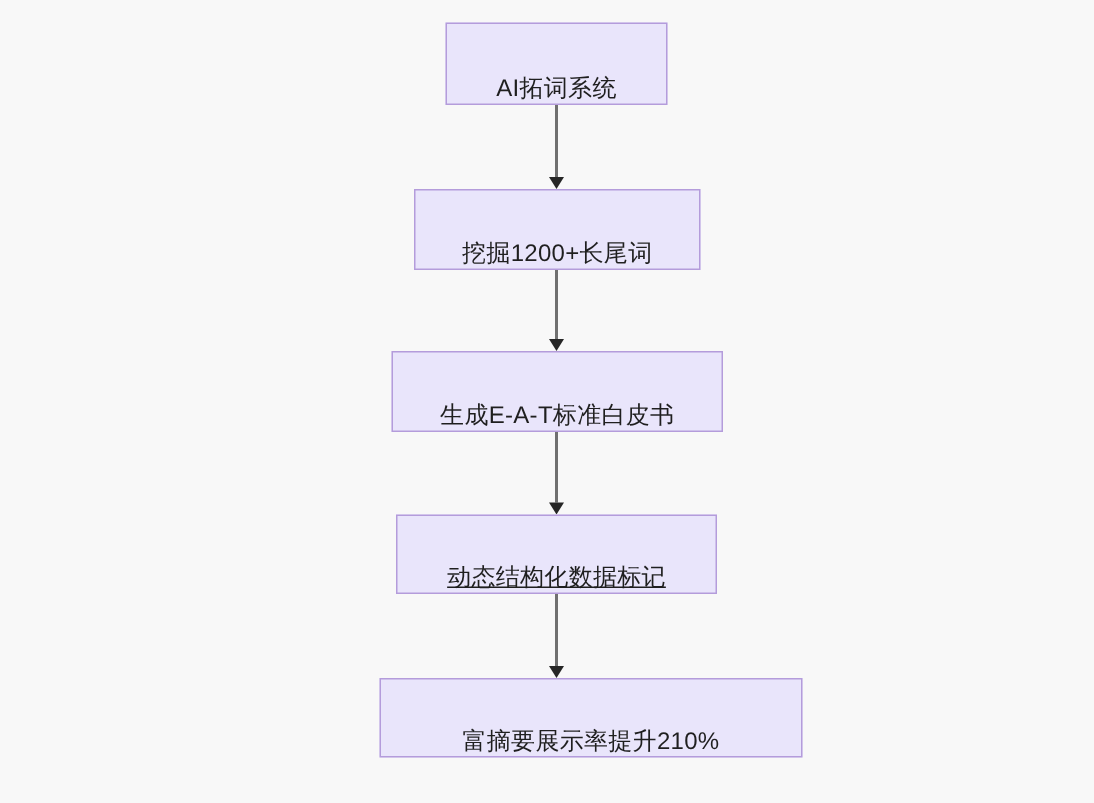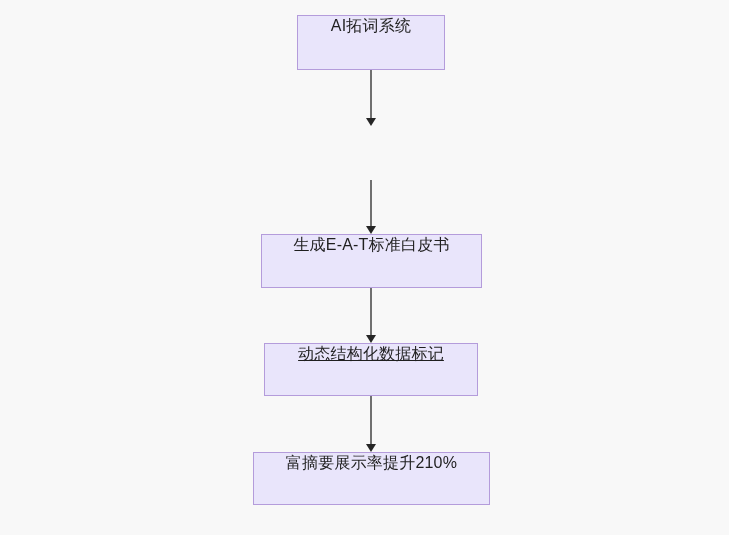--- a/index.html
+++ b/index.html
@@ -17,21 +17,21 @@
     position: relative;
     width: 729px;
     height: 535px;
   }
   .node {
     position: absolute;
     box-sizing: border-box;
     background: #e9e5fb;
     border: 1.6px solid #b49cdb;
     display: flex;
-    align-items: flex-start;
+    align-items: flex-end;
     justify-content: center;
     color: #1f1f1f;
     font-size: 16px;
     line-height: 1.2;
     letter-spacing: 0.2px;
     white-space: nowrap;
   }
   .node-label {
     display: block;
     text-align: center;
@@ -64,26 +64,29 @@
   <div class="edge" style="left:370px; top:288px; height:47px;"></div>
   <div class="arrowhead" style="left:366px; top:335px;"></div>
 
   <div class="edge" style="left:370px; top:396px; height:48px;"></div>
   <div class="arrowhead" style="left:366px; top:444px;"></div>
 
   <div class="node" style="left:297px; top:15px; width:148px; height:55px;">
     <span class="node-label">AI拓词系统</span>
   </div>
 
+  <div class="node" style="left:276px; top:126px; width:191px; height:54px;">
+    <span class="node-label">挖掘1200+长尾词</span>
+  </div>
 
   <div class="node" style="left:261px; top:234px; width:221px; height:54px;">
     <span class="node-label">生成E-A-T标准白皮书</span>
   </div>
 
   <div class="node" style="left:264px; top:343px; width:214px; height:53px;text-decoration:underline;">
     <span class="node-label">动态结构化数据标记</span>
   </div>
 
-  <div class="node" style="left:253px; top:452px; width:237px; height:53px;">
+  <div class="node" style="left:253px; top:452px; width:282px; height:53px;">
     <span class="node-label">富摘要展示率提升210%</span>
   </div>
 
 </div>
 
 </body></html>

